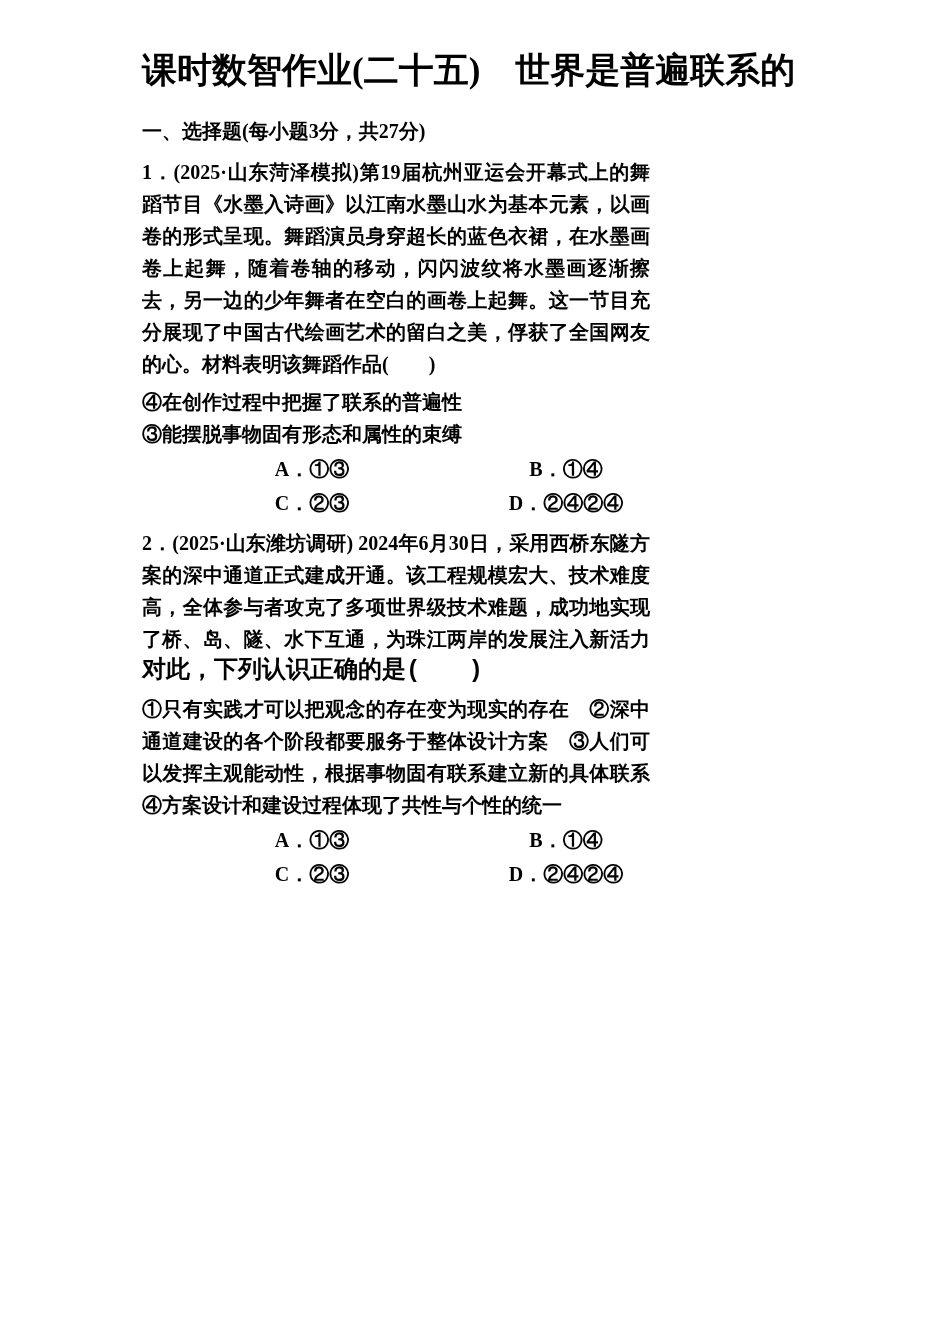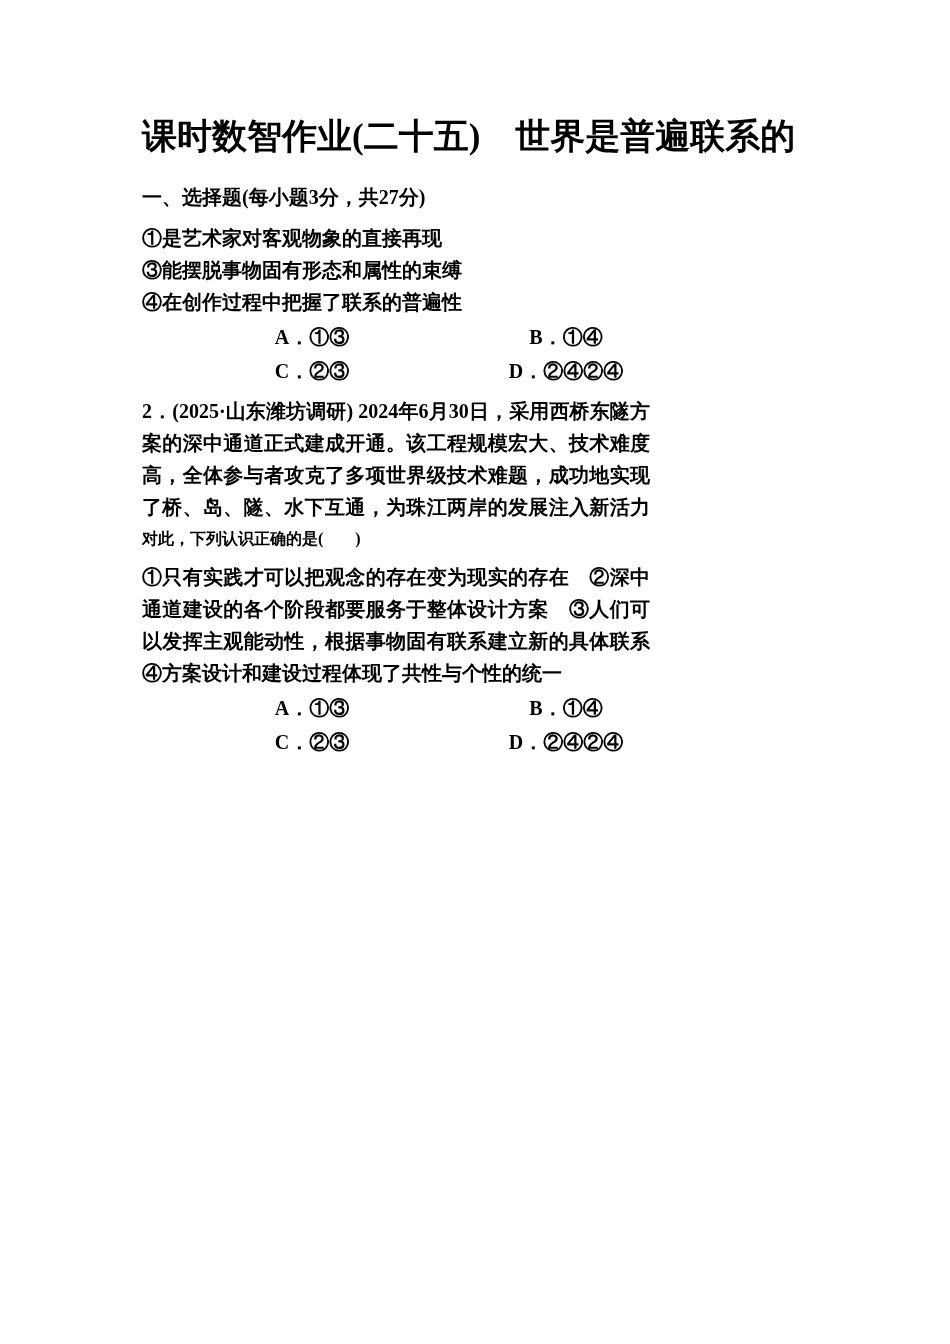--- a/index.html
+++ b/index.html
@@ -13,21 +13,21 @@
     position: relative;
     font-family: "Liberation Serif", "DejaVu Serif", serif;
     font-weight: 700;
     color: #000000;
     overflow: hidden;
   }
   .page {
     box-sizing: border-box;
     width: 790px;
     height: 1344px;
-    padding: 114px 140px 0 142px;
+    padding: 48px 140px 0 142px;
   }
   .title {
     font-size: 35px;
     font-weight: 700;
     line-height: 46px;
     text-align: center;
     margin: 0 0 22px 0;
     white-space: nowrap;
   }
   .section-heading {
@@ -45,23 +45,24 @@
     text-align: justify;
     margin: 0 0 6px 0;
   }
   .stem-full {
     
     text-align: justify;
     text-align-last: justify;
     margin: 0;
   }
   .stem-cont {
-    font-size: 16px;
+    font-size: 24px;
     line-height: 32px;
     margin: 0 0 6px 0;
+    font-family: Liberation Mono, monospace;
   }
   .stmt-list {
     margin: 0 0 2px 0;
   }
   .stmt-line {
     font-size: 20px;
     line-height: 32px;
   }
   .stmt-para {
     font-size: 20px;
@@ -89,24 +90,24 @@
 </head>
 <body>
 
 <div class="page">
 
   <h1 class="title">课时数智作业(二十五)　世界是普遍联系的</h1>
 
   <div class="section-heading">一、选择题(每小题3分，共27分)</div>
 
   <section class="question">
+    <p class="stem">1．(2025·山东菏泽模拟)第19届杭州亚运会开幕式上的舞蹈节目《水墨入诗画》以江南水墨山水为基本元素，以画卷的形式呈现。舞蹈演员身穿超长的蓝色衣裙，在水墨画卷上起舞，随着卷轴的移动，闪闪波纹将水墨画逐渐擦去，另一边的少年舞者在空白的画卷上起舞。这一节目充分展现了中国古代绘画艺术的留白之美，俘获了全国网友的心。材料表明该舞蹈作品(　　)</p>
     <div class="stmt-list">
-      <div class="stmt-line">①是艺术家对客观物象的直接再现</div>
+      <div class="stmt-line">④在创作过程中把握了联系的普遍性</div>
       <div class="stmt-line">③能摆脱事物固有形态和属性的束缚</div>
-      <div class="stmt-line">④在创作过程中把握了联系的普遍性</div>
     </div>
     <div class="choice-grid">
       <div class="choice-row">
         <span class="choice-cell-left">A．①③</span>
         <span class="choice-cell-right">B．①④</span>
       </div>
       <div class="choice-row">
         <span class="choice-cell-left">C．②③</span>
         <span class="choice-cell-right">D．②④②④</span>
       </div>

